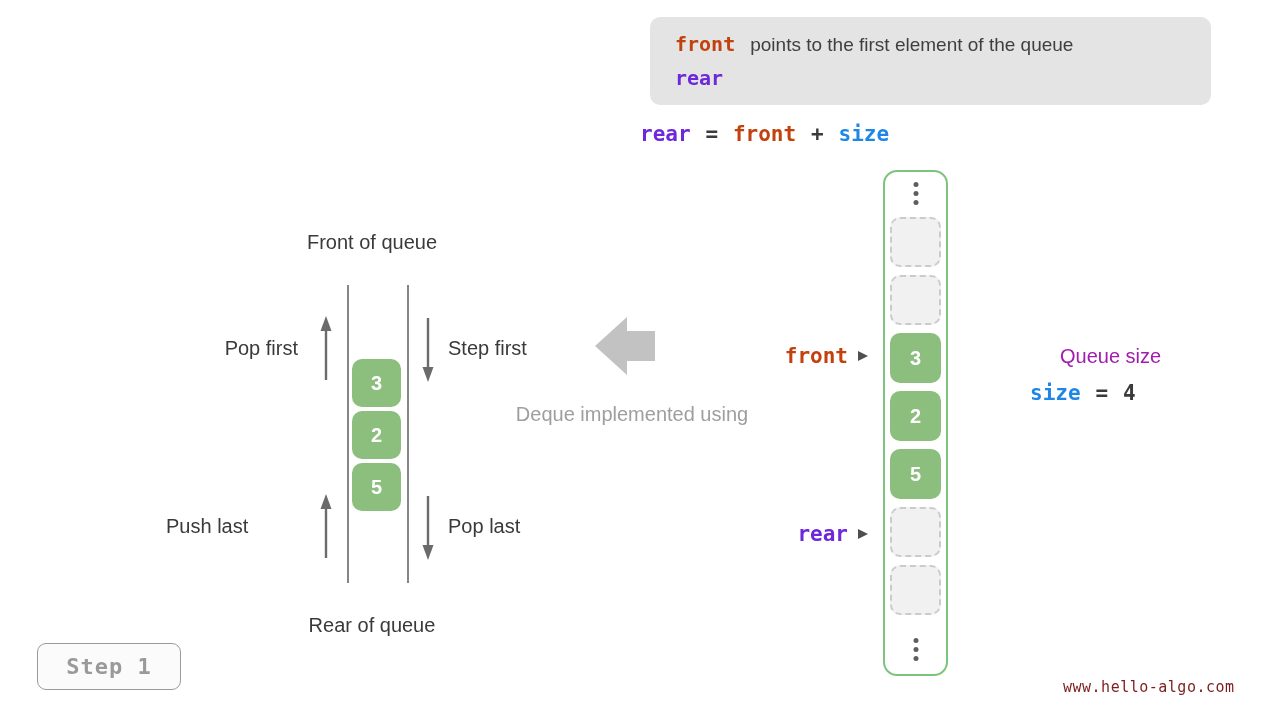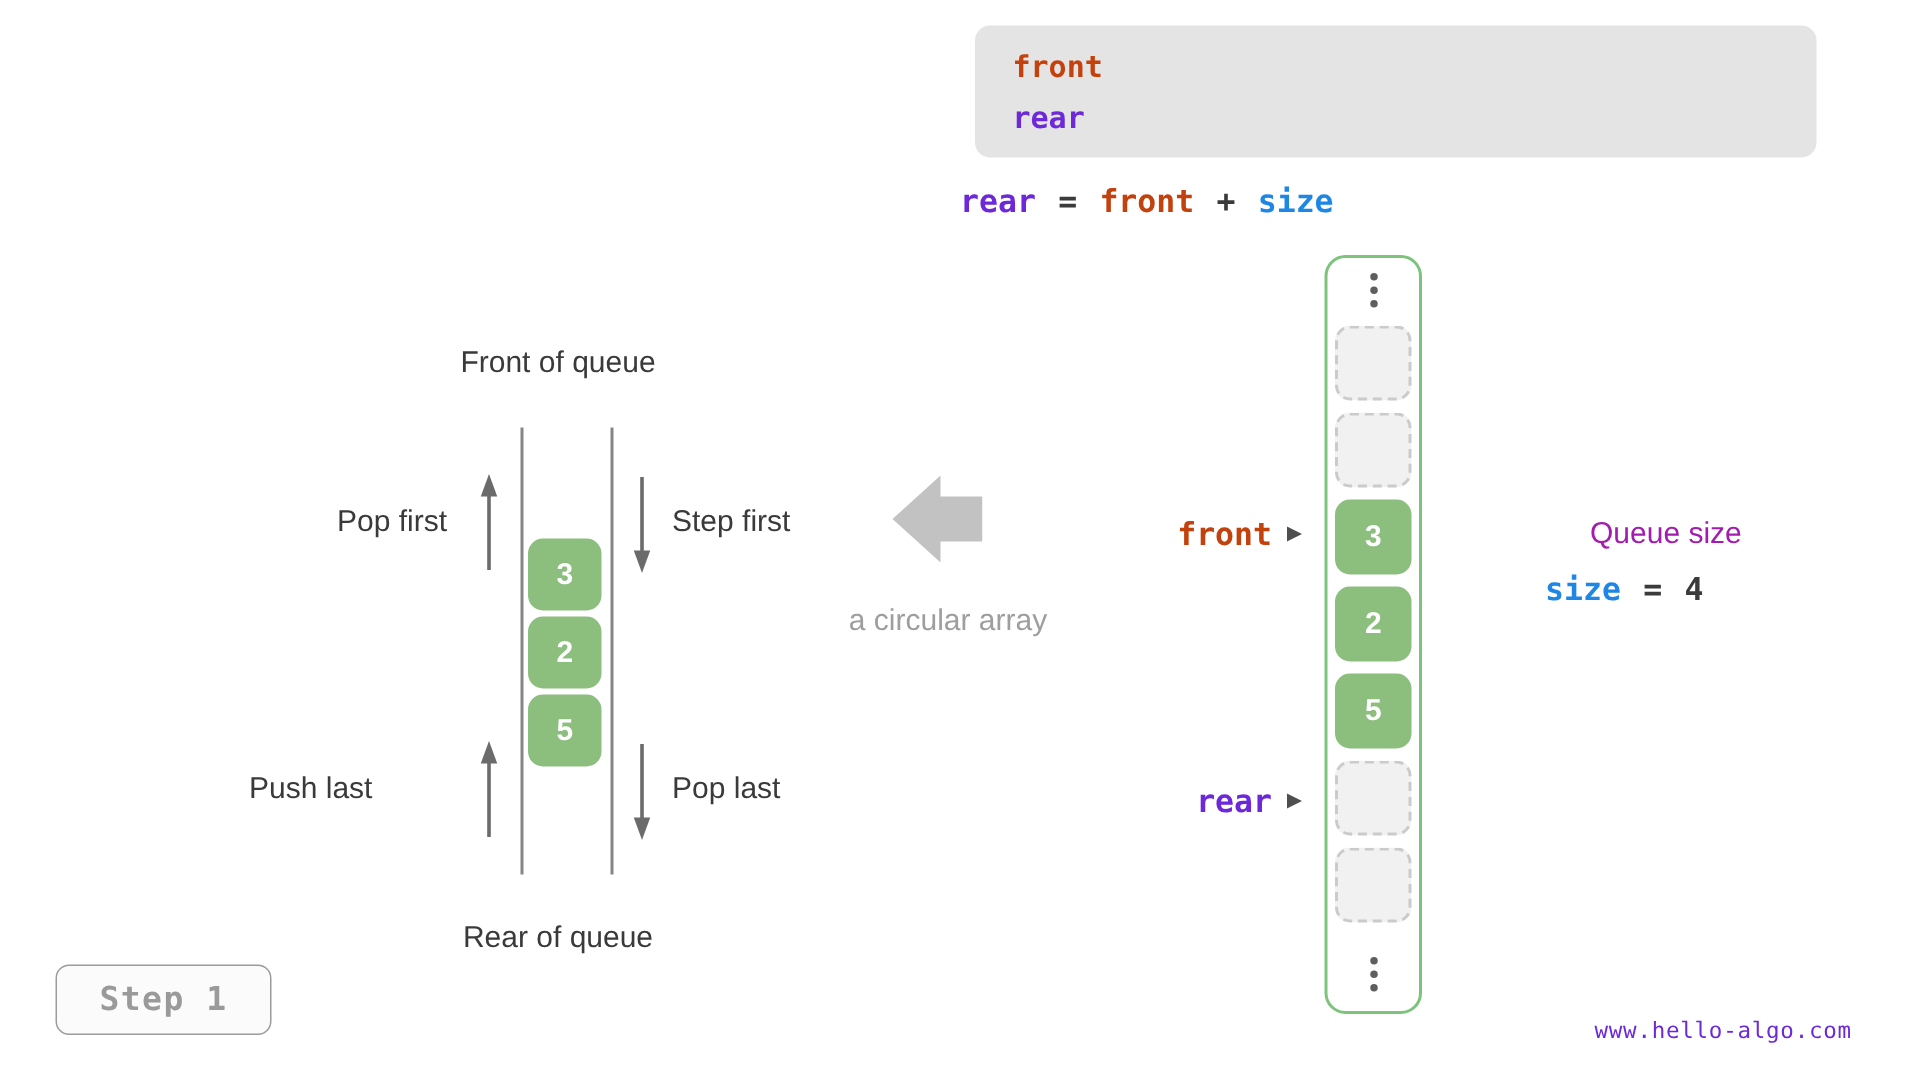--- a/index.html
+++ b/index.html
@@ -104,30 +104,31 @@
   #step-badge{
     position:absolute;left:37px;top:643px;width:144px;height:47px;
     border:1.5px solid #9B9B9B;border-radius:9px;background:#FBFBFB;
     box-sizing:border-box;display:flex;align-items:center;justify-content:center;
     font-size:22px;color:#9A9A9A;letter-spacing:1px;
   }
 
   
   #watermark{
     position:absolute;left:1063px;top:678px;
-    font-family:"DejaVu Sans Mono",monospace;font-size:15px;color:#6d28d9;
+    font-family:"DejaVu Sans Mono",monospace;font-size:15px;color:#7f1d1d;
     letter-spacing:0.5px;
   }
 </style>
 </head>
 <body>
 
 <div id="info-box">
   <div class="info-line">
     <span class="mono kw kw-front">front</span>
+    <span class="desc">points to the first element of the queue</span>
   </div>
   <div class="info-line">
     <span class="mono kw kw-rear">rear</span>
   </div>
 </div>
 
 <div id="equation">
   <span class="mono kw-rear">rear</span>
   <span class="mono dark">=</span>
   <span class="mono kw-front">front</span>
@@ -164,21 +165,21 @@
 <div id="vline-right" class="vline"></div>
 
 <div id="stack-0" class="stack-cell">3</div>
 <div id="stack-1" class="stack-cell">2</div>
 <div id="stack-2" class="stack-cell">5</div>
 
 <svg id="big-arrow" width="60" height="58">
   <polygon points="60,14 32,14 32,0 0,29 32,58 32,44 60,44" fill="#C2C2C2"></polygon>
 </svg>
 <div id="caption">
-  <div>a circular array</div>
+  <div>Deque implemented using</div>
 </div>
 
 <div id="array-container">
   <div id="dots-top" class="dots">
       <span></span>
       <span></span>
       <span></span>
     </div>
   <div id="acell-0" class="acell empty"></div>
   <div id="acell-1" class="acell empty"></div>

